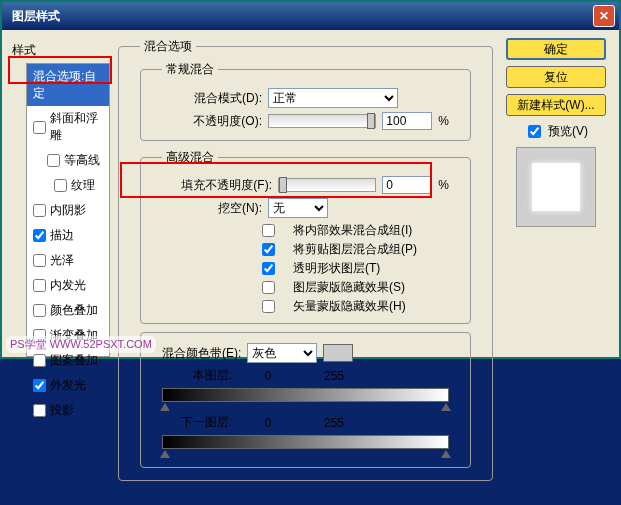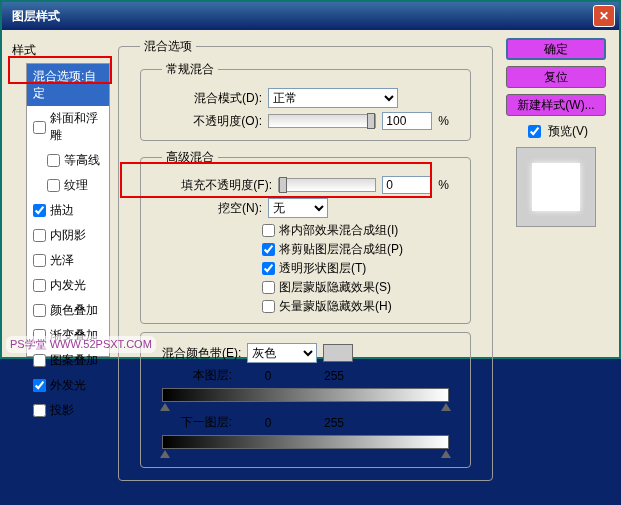--- a/index.html
+++ b/index.html
@@ -17,24 +17,24 @@
 .styles-list .item input[type=checkbox] { margin: 0; }
 .middle-col { flex: 1; }
 fieldset { border: 1px solid #999; border-radius: 4px; margin: 0 0 8px 0; padding: 6px 21px; }
 legend { padding: 0 4px; }
 .form-row { display: flex; align-items: center; gap: 6px; margin: 4px 0; }
 .form-row .lbl { width: 100px; text-align: right; }
 select { border: 1px solid #7f9db9; background: #fff; height: 20px; }
 .slider { height: 14px; background: linear-gradient(#ddd,#fff); border: 1px solid #999; position: relative; flex: 1; max-width: 110px; }
 .slider-thumb { position: absolute; top: -2px; width: 8px; height: 16px; background: #ccc; border: 1px solid #666; }
 input[type=text] { border: 1px solid #7f9db9; padding: 1px 3px; height: 18px; width: 50px; }
-.chk-row { display: flex; gap: 4px; margin: 2px 0; margin-left: 100px; }
+.chk-row { display: flex; gap: 18px; margin: 2px 0; margin-left: 100px; }
 .chk-row input { margin: 0; }
 .right-col { width: 110px; display: flex; flex-direction: column; gap: 6px; align-items: center; }
-.btn { width: 100px; height: 22px; border: 1px solid #666; background: #d946ef; border-radius: 3px; cursor: pointer; }
+.btn { width: 100px; height: 22px; border: 1px solid #666; background: #fde047; border-radius: 3px; cursor: pointer; }
 .btn.default { border: 2px solid #3a6ea5; }
 .preview-box { width: 80px; height: 80px; border: 1px solid #999; background: #cfcfcf; display: flex; align-items: center; justify-content: center; }
 .preview-inner { width: 48px; height: 48px; background: #fff; box-shadow: 0 0 6px rgba(255,255,255,0.9); }
 .gradient-bar { height: 14px; background: linear-gradient(to right, #000, #fff); border: 1px solid #666; position: relative; margin: 4px 0 12px 0; }
 .marker { position: absolute; bottom: -10px; width: 0; height: 0; border-left: 5px solid transparent; border-right: 5px solid transparent; border-bottom: 8px solid #666; }
 .highlight-red { border: 2px solid #e60000; position: absolute; pointer-events: none; }
 .color-swatch { width: 30px; height: 18px; background: #ccc; border: 1px solid #666; display: inline-block; }
 .watermark { position: absolute; bottom: 4px; left: 4px; color: #9c3b9c; font-size: 11px; background: rgba(255,255,255,0.6); padding: 1px 4px; border-radius: 6px; }
 .channels { margin-left: 60px; display: flex; gap: 10px; align-items: center; }
 </style>
@@ -57,31 +57,31 @@
             <span>混合选项:自定</span>
           </div>
           <div class="item">
             <input type="checkbox" style="">
             <span>斜面和浮雕</span>
           </div>
           <div class="item" style="padding-left: 20px;">
             <input type="checkbox" style="">
             <span>等高线</span>
           </div>
-          <div class="item" style="padding-left: 20px;">
+          <div class="item" style="padding-left: 27px;">
             <input type="checkbox" style="">
             <span>纹理</span>
+          </div>
+          <div class="item">
+            <input type="checkbox" style="">
+            <span>内阴影</span>
           </div>
           <div class="item">
             <input type="checkbox" checked="" style="">
             <span>描边</span>
-          </div>
-          <div class="item">
-            <input type="checkbox" style="">
-            <span>内阴影</span>
           </div>
           <div class="item">
             <input type="checkbox" style="">
             <span>光泽</span>
           </div>
           <div class="item">
             <input type="checkbox" style="">
             <span>内发光</span>
           </div>
           <div class="item">

